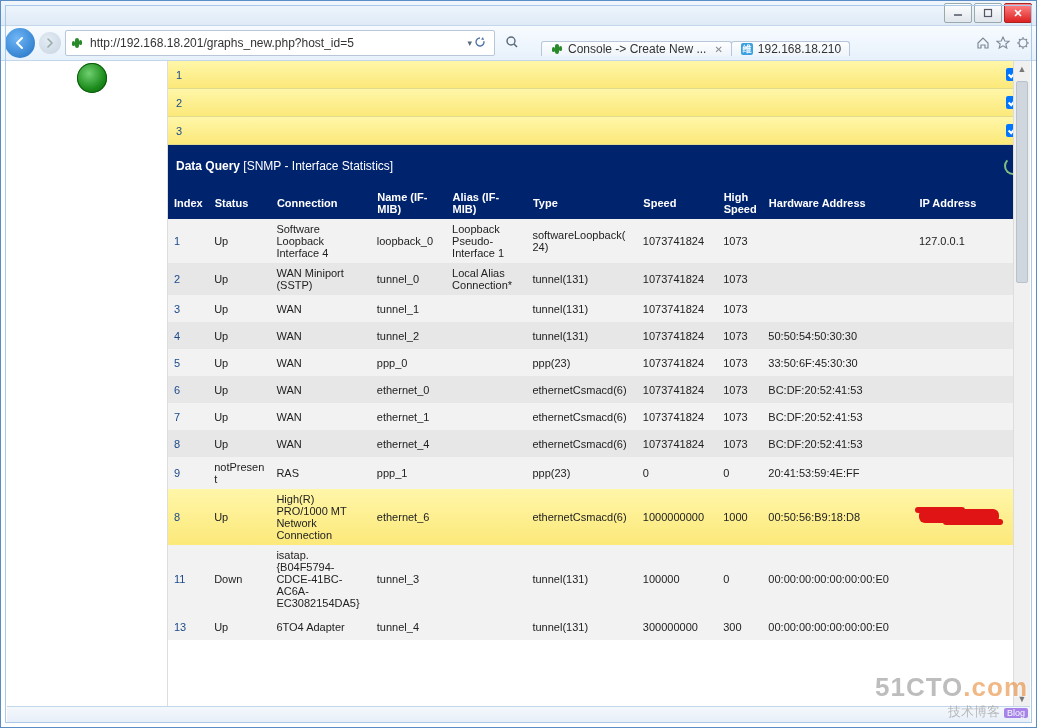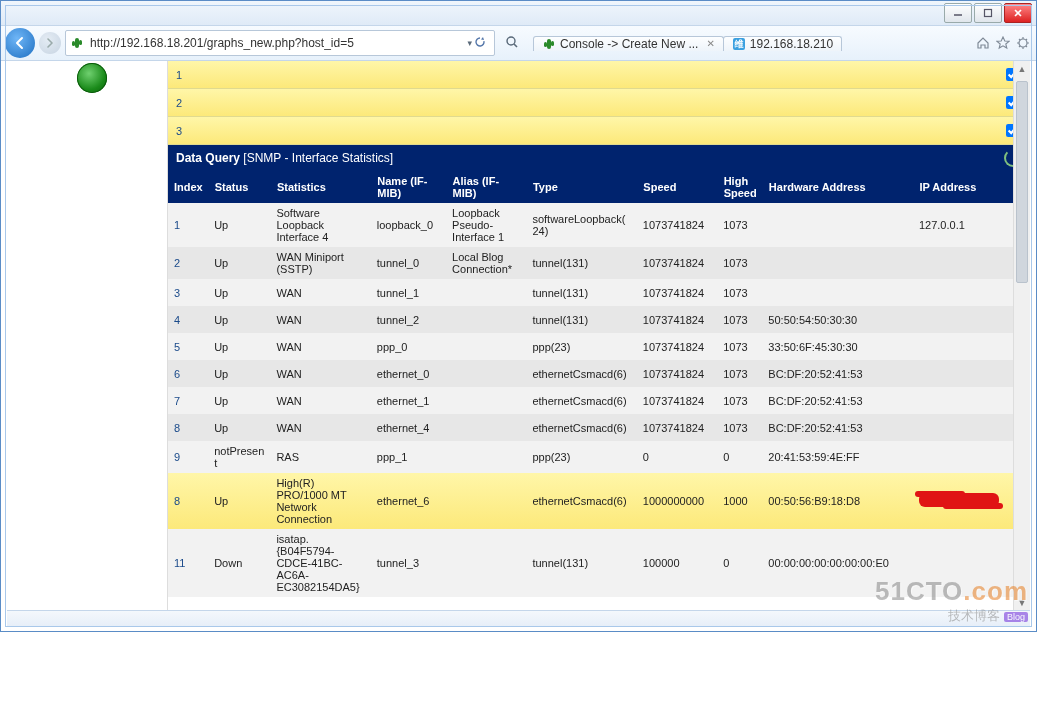--- a/index.html
+++ b/index.html
@@ -1,45 +1,45 @@
 <!DOCTYPE html>
 <html><head>
 <meta charset="utf-8">
 <style>
   html, body { margin:0; padding:0; font-family: "Segoe UI", Tahoma, Verdana, sans-serif; font-size:11px; background:#fff; }
-  .window-frame { width:1037px; height:632px; border:1px solid #5a8cc6; box-sizing:border-box; position:relative; background:#fff; overflow:hidden;}
+  .window-frame { width:1037px; height:728px; border:1px solid #5a8cc6; box-sizing:border-box; position:relative; background:#fff; overflow:hidden;}
   .window-border-inner { position:absolute; inset:4px; border:1px solid #a9c8ea; pointer-events:none;}
   .title-bar { height:24px; background:linear-gradient(#f0f6fc,#dfeaf7); position:relative; border-bottom:1px solid #c4d6ea;}
   .win-controls { position:absolute; right:4px; top:2px; display:flex; gap:2px;}
   .win-btn { width:26px; height:18px; border:1px solid #9aa; background:linear-gradient(#fff,#e0e6ec); border-radius:2px; display:flex; align-items:center; justify-content:center;}
   .win-btn.close { background:linear-gradient(#f88,#d22); border-color:#a22; color:#fff;}
   .win-btn svg { width:10px; height:10px; }
   .nav-bar { height:34px; background:linear-gradient(#f7fbff,#e7f1fb); display:flex; align-items:center; padding:0 4px; gap:4px; border-bottom:1px solid #c4d6ea;}
   .nav-back { width:30px; height:30px; border-radius:50%; background:radial-gradient(circle at 40% 35%, #6fb6f7, #1e6fc1); display:flex; align-items:center; justify-content:center; color:#fff;}
   .nav-fwd { width:22px; height:22px; border-radius:50%; background:radial-gradient(circle at 40% 35%, #e4ecf4, #c7d4e2); display:flex; align-items:center; justify-content:center; color:#889;}
   .addr-box { flex:0 0 420px; height:24px; border:1px solid #b7c7d9; background:#fff; display:flex; align-items:center; padding:0 4px; gap:4px; border-radius:2px;}
   .addr-box input { flex:1; border:none; outline:none; font-size:12px; color:#333;}
   .cacti-icon { width:14px; height:14px; }
   .ie-icons { display:flex; align-items:center; gap:2px; margin-left:auto;}
   .ie-icons .ico { width:18px; height:18px; color:#7f8a97; display:flex; align-items:center; justify-content:center;}
   .search-icons { display:flex; align-items:center; gap:2px; color:#5a6a7a; padding:0 4px;}
-  .tab-strip { flex:1; display:flex; align-items:center; height:26px; margin-left:4px;}
+  .tab-strip { flex:1; display:flex; align-items:flex-end; height:26px; margin-left:12px;}
   .tab { border:1px solid #b7c7d9; border-bottom:none; background:linear-gradient(#fdfeff,#eef4fa); padding:0 8px; display:flex; align-items:center; gap:4px; max-width:190px; font-size:12px; color:#333; border-top-left-radius:3px; border-top-right-radius:3px; margin-right:-1px;}
   .tab .x { color:#888; font-size:10px; margin-left:4px;}
   .tab .lbl { white-space:nowrap; overflow:hidden; text-overflow:ellipsis;}
   .content-area { position:absolute; top:60px; left:6px; right:6px; bottom:20px; overflow:hidden; background:#fff;}
   .left-col { position:absolute; left:0; top:0; width:160px; height:100%; }
   .cacti-logo { width:30px; height:30px; margin:2px 0 0 70px; border-radius:50%; background:radial-gradient(circle at 40% 35%, #6fd06f 0%, #1a8a1a 60%, #0b5d0b 100%); box-shadow:inset 0 0 0 1px #0a5a0a; position:relative;}
   .cacti-logo::before, .cacti-logo::after { content:""; position:absolute; background:#0a5a0a; border-radius:1px;}
   .right-col { position:absolute; left:160px; right:0; top:0; bottom:0; border-left:1px solid #ddd;}
   .yellow-section { background:#fff6a8;}
   .yrow { height:27px; border-bottom:1px solid #e0da8f; display:flex; align-items:center; padding:0 8px; color:#1a4a8a; font-size:11px; background:linear-gradient(#fff6a8,#fce97a);}
   .yrow .chk { margin-left:auto;}
   .yrow input[type=checkbox]{ width:13px; height:13px;}
-  .dq-header { background:#00236e; color:#fff; padding:4px 8px; font-size:12px; display:flex; align-items:center;}
+  .dq-header { background:#00236e; color:#fff; padding:12px 8px; font-size:12px; display:flex; align-items:center;}
   .dq-header b { font-weight:bold;}
   .dq-header .spin { margin-left:auto; width:14px; height:14px; border:2px solid #7fbf7f; border-top-color:transparent; border-radius:50%;}
   table.data { width:100%; border-collapse:collapse; table-layout:fixed;}
   table.data th { background:#00236e; color:#fff; font-weight:bold; text-align:left; padding:4px 6px; font-size:11px; border-right:1px solid #00236e;}
   table.data td { padding:4px 6px; font-size:11px; color:#222; vertical-align:middle; word-wrap:break-word;}
   table.data tr.odd td { background:#f2f2f2;}
   table.data tr.even td { background:#e7e7e7;}
   table.data tr.hl td { background:linear-gradient(#fff6a8,#fce97a);}
   table.data td.idx { color:#1a4a8a;}
   .chkcell { text-align:center;}
@@ -206,21 +206,21 @@
             <col style="width:80px">
             <col style="width:45px">
             <col style="width:150px">
             <col style="width:90px">
             <col style="width:26px">
         </colgroup>
         <thead>
             <tr id="thead-row">
               <th>Index</th>
               <th>Status</th>
-              <th>Statistics</th>
+              <th>Connection</th>
               <th>Name (IF-MIB)</th>
               <th>Alias (IF-MIB)</th>
               <th>Type</th>
               <th>Speed</th>
               <th>High Speed</th>
               <th>Hardware Address</th>
               <th>IP Address</th>
               <th class="chkcell"><input type="checkbox" style=""></th>
             </tr>
           </thead>
@@ -236,21 +236,21 @@
               <td>1073</td>
               <td></td>
               <td>127.0.0.1</td>
               <td class="chkcell"><input type="checkbox" style=""></td>
             </tr>
             <tr class="even">
               <td class="idx"><a class="link">2</a></td>
               <td>Up</td>
               <td>WAN Miniport (SSTP)</td>
               <td>tunnel_0</td>
-              <td>Local Blog Connection*</td>
+              <td>Local Alias Connection*</td>
               <td>tunnel(131)</td>
               <td>1073741824</td>
               <td>1073</td>
               <td></td>
               <td></td>
               <td class="chkcell"><input type="checkbox" style=""></td>
             </tr>
             <tr class="odd">
               <td class="idx"><a class="link">3</a></td>
               <td>Up</td>
@@ -361,20 +361,33 @@
               <td>isatap.{B04F5794-CDCE-41BC-AC6A-EC3082154DA5}</td>
               <td>tunnel_3</td>
               <td></td>
               <td>tunnel(131)</td>
               <td>100000</td>
               <td>0</td>
               <td>00:00:00:00:00:00:00:E0</td>
               <td></td>
               <td class="chkcell"><input type="checkbox" style=""></td>
             </tr>
+            <tr class="odd">
+              <td class="idx"><a class="link">13</a></td>
+              <td>Up</td>
+              <td>6TO4 Adapter</td>
+              <td>tunnel_4</td>
+              <td></td>
+              <td>tunnel(131)</td>
+              <td>300000000</td>
+              <td>300</td>
+              <td>00:00:00:00:00:00:00:E0</td>
+              <td></td>
+              <td class="chkcell"><input type="checkbox" style=""></td>
+            </tr>
           </tbody>
       </table>
 
     </div>
   </div>
 
   <div class="scrollbar-v">
     <div class="arrow up">▲</div>
     <div class="thumb"></div>
     <div class="arrow down">▼</div>

